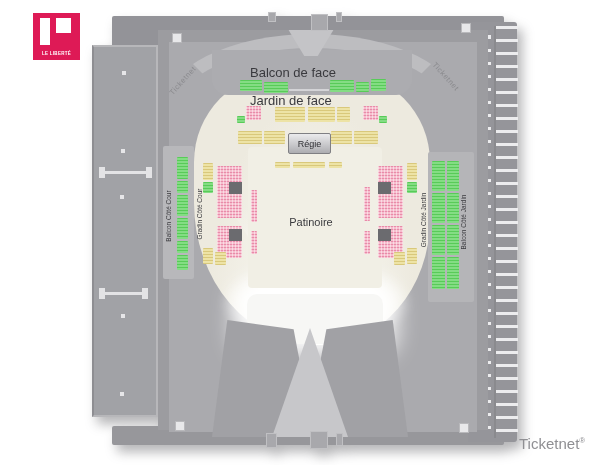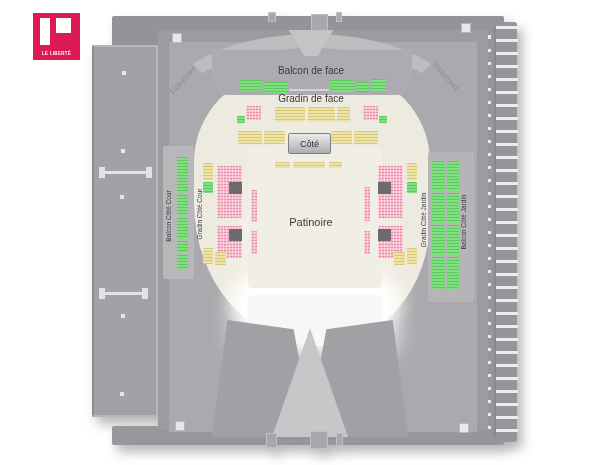--- a/index.html
+++ b/index.html
@@ -44,21 +44,21 @@
   
   .seat{position:absolute;border-radius:1px;}
   .g{background:repeating-linear-gradient(180deg,#58CB58 0 1px,var(--green,#84DC84) 1px 3px);}
   .y{background:repeating-linear-gradient(180deg,#D9C87B 0 1px,var(--yellow,#EDE3A6) 1px 3px);}
   .p{background:repeating-linear-gradient(90deg,rgba(255,255,255,.45) 0 1px,rgba(0,0,0,0) 1px 3px),
                repeating-linear-gradient(180deg,#E98BA9 0 1px,var(--pink,#F6BECD) 1px 3px);}
   .notch{position:absolute;background:#6B6B6F;}
   .panel{position:absolute;border-radius:2px;}
   .rail{position:absolute;background:#D4D4D7;}
   
-  .lbl{position:absolute;font-size:10px;color:#3A3A3E;text-align:center;white-space:nowrap;}
+  .lbl{position:absolute;font-size:13px;color:#3A3A3E;text-align:left;white-space:nowrap;}
   .vlbl{position:absolute;font-size:6.5px;color:#3A3A3E;white-space:nowrap;
         transform:translate(-50%,-50%) rotate(-90deg);}
   .patlbl{position:absolute;left:270px;top:216px;width:82px;text-align:center;
         font-size:11px;color:#3A3A3E;}
   .regie{position:absolute;left:288px;top:133px;width:43px;height:21px;
         background:linear-gradient(180deg,#EBEBED 0%,#C9C9CC 55%,#ADADB1 100%);
         border:1px solid #7F7F83;border-radius:2px;box-sizing:border-box;
         display:flex;align-items:center;justify-content:center;
         font-size:9px;color:#2E2E32;}
   .wm{position:absolute;font-size:7.5px;letter-spacing:.6px;color:rgba(105,105,110,.5);white-space:nowrap;}
@@ -181,34 +181,35 @@
     <div class="seat y" style="left:407px;top:163px;width:10px;height:17px;"></div>
     <div class="seat g" style="left:407px;top:182px;width:10px;height:11px;"></div>
     <div class="seat p" style="left:378px;top:166px;width:25px;height:52px;"></div>
     <div class="notch" style="left:378px;top:182px;width:13px;height:12px;"></div>
     <div class="seat p" style="left:378px;top:226px;width:25px;height:32px;"></div>
     <div class="notch" style="left:378px;top:229px;width:13px;height:12px;"></div>
     <div class="seat y" style="left:407px;top:248px;width:10px;height:16px;"></div>
     <div class="seat y" style="left:394px;top:252px;width:11px;height:13px;"></div>
 
     <div class="lbl" style="left:250px;top:65px;width:122px;">Balcon de face</div>
-    <div class="lbl" style="left:250px;top:93px;width:122px;">Gradin de face</div>
+    <div class="lbl" style="left:250px;top:93px;width:122px;">Jardin de face</div>
     <div class="regie">
-      <span>Côté</span>
+      <span>Régie</span>
     </div>
     <div class="patlbl">Patinoire</div>
     <div class="vlbl" style="left:168px;top:216px;">Balcon Côté Cour</div>
     <div class="vlbl" style="left:199px;top:214px;">Gradin Côté Cour</div>
     <div class="vlbl" style="left:423px;top:220px;">Gradin Côté Jardin</div>
     <div class="vlbl" style="left:463px;top:222px;">Balcon Côté Jardin</div>
 
     <div class="wm" style="left:165px;top:76px;transform:rotate(-48deg);">Ticketnet</div>
     <div class="wm" style="left:428px;top:72px;transform:rotate(48deg);">Ticketnet</div>
   </div>
 
   <div class="logo">
     <div class="b1"></div>
     <div class="b2"></div>
     <div class="word">LE LIBERTÉ</div>
   </div>
 
+  <div class="brand"><span>Ticketnet</span><sup>®</sup></div>
 
 </div>
 
 </body></html>

